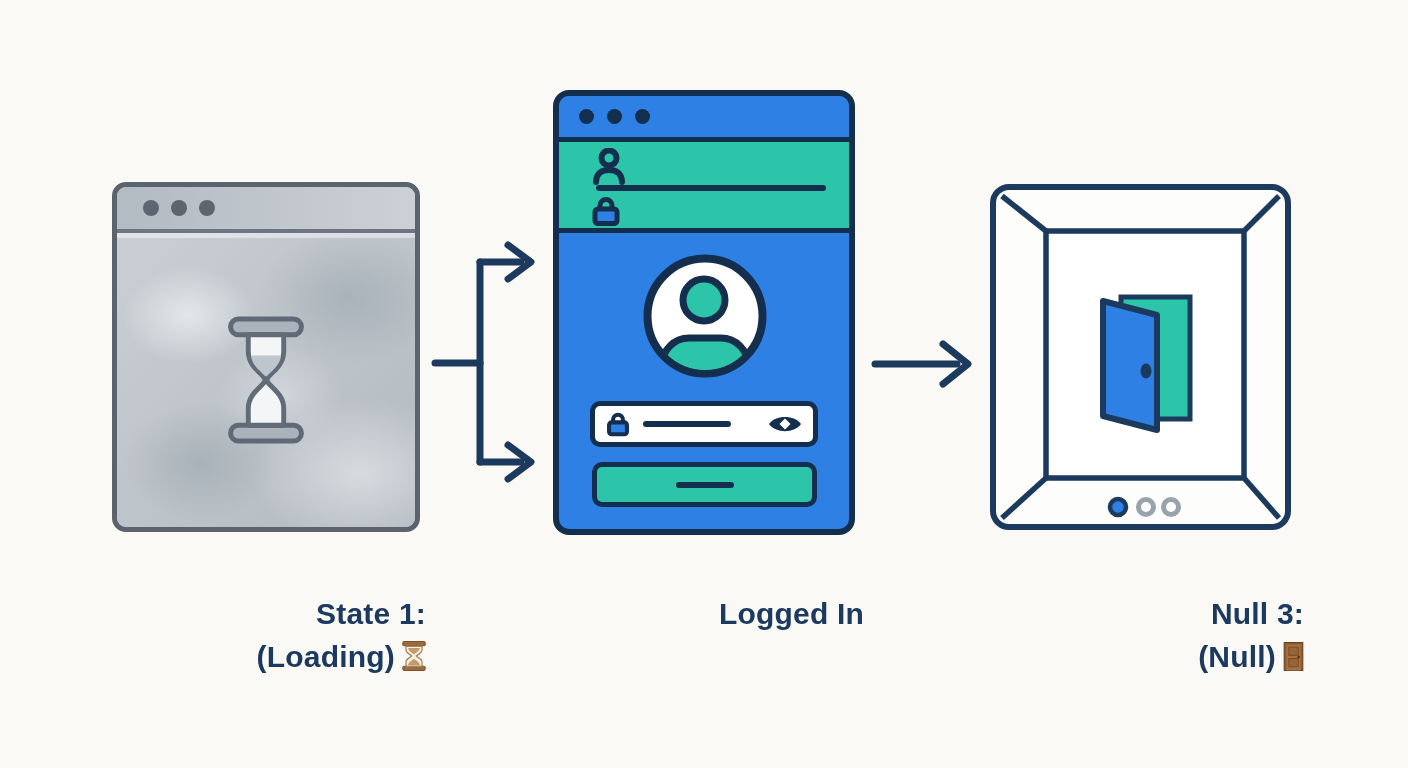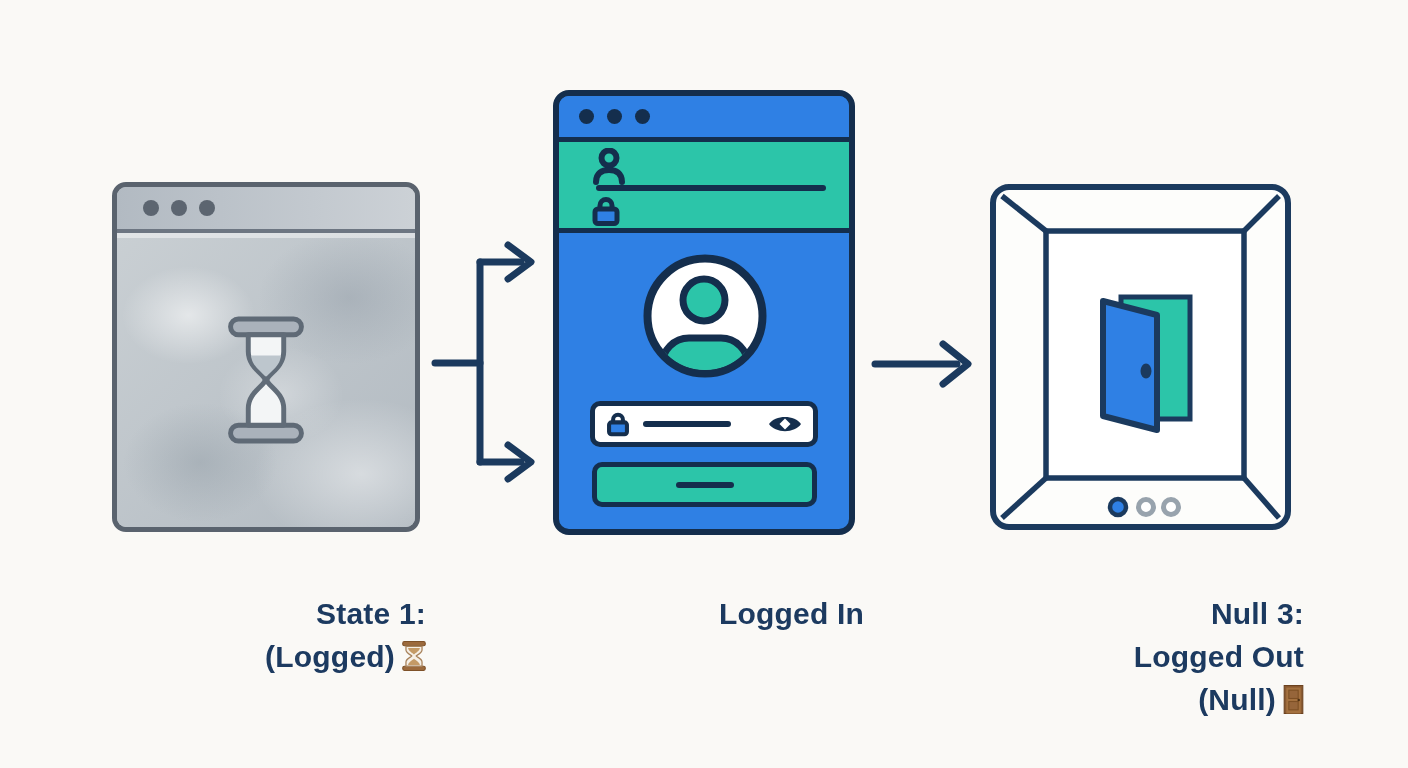--- a/index.html
+++ b/index.html
@@ -176,36 +176,35 @@
   </g>
   <g>
     <circle cx="132" cy="327" r="8" fill="#2f80e4" stroke="#1b3a5e" stroke-width="4.5"></circle>
     <circle cx="160" cy="327" r="7.5" fill="#ffffff" stroke="#98a3ad" stroke-width="5"></circle>
     <circle cx="185" cy="327" r="7.5" fill="#ffffff" stroke="#98a3ad" stroke-width="5"></circle>
   </g>
 </svg>
 
 <div class="label" style="left:106px">
   <div>State 1:</div>
-  <div><span>(Logged)</span><svg class="emoji" width="24" height="30" viewBox="0 0 22 28">
+  <div><span>(Loading)</span><svg class="emoji" width="24" height="30" viewBox="0 0 22 28">
       <rect x="0.5" y="0.5" width="21" height="4" rx="1.5" fill="#9c6a3c" stroke="#7e5128" stroke-width="1"></rect>
       <rect x="0.5" y="23.5" width="21" height="4" rx="1.5" fill="#9c6a3c" stroke="#7e5128" stroke-width="1"></rect>
       <path d="M3.5 5 H18.5 V8.5 C18.5 11.5 13 13.5 13 14 C13 14.5 18.5 16.5 18.5 19.5 V23.5 H3.5 V19.5 C3.5 16.5 9 14.5 9 14 C9 13.5 3.5 11.5 3.5 8.5 Z" fill="#f5efe6" stroke="#a8835c" stroke-width="1.2"></path>
       <path d="M5.5 6.5 H16.5 C16.5 9 12 11.5 11 12.5 C10 11.5 5.5 9 5.5 6.5 Z" fill="#c49a66"></path>
       <path d="M11 16.5 C12 17.5 16.5 19.8 16.5 22.5 H5.5 C5.5 19.8 10 17.5 11 16.5 Z" fill="#c49a66"></path>
     </svg></div>
 </div>
 
 <div class="label" style="left:544px">
   <div>Logged In</div>
 </div>
 
 <div class="label" style="left:984px">
   <div>Null 3:</div>
-  <div>Logged Out</div>
   <div><span>(Null)</span><svg class="emoji" width="21" height="29" viewBox="0 0 20 28">
       <rect x="1" y="0.5" width="18" height="27" fill="#8a5a30" stroke="#6b421f" stroke-width="1"></rect>
       <rect x="3" y="2.5" width="14" height="25" fill="#a4713f"></rect>
       <rect x="5.5" y="5" width="9" height="8" fill="#96653a" stroke="#7c4f24" stroke-width="1"></rect>
       <rect x="5.5" y="16" width="9" height="8" fill="#96653a" stroke="#7c4f24" stroke-width="1"></rect>
       <circle cx="15" cy="14.5" r="1.2" fill="#4a2e12"></circle>
     </svg></div>
 </div>
 
 </body></html>

